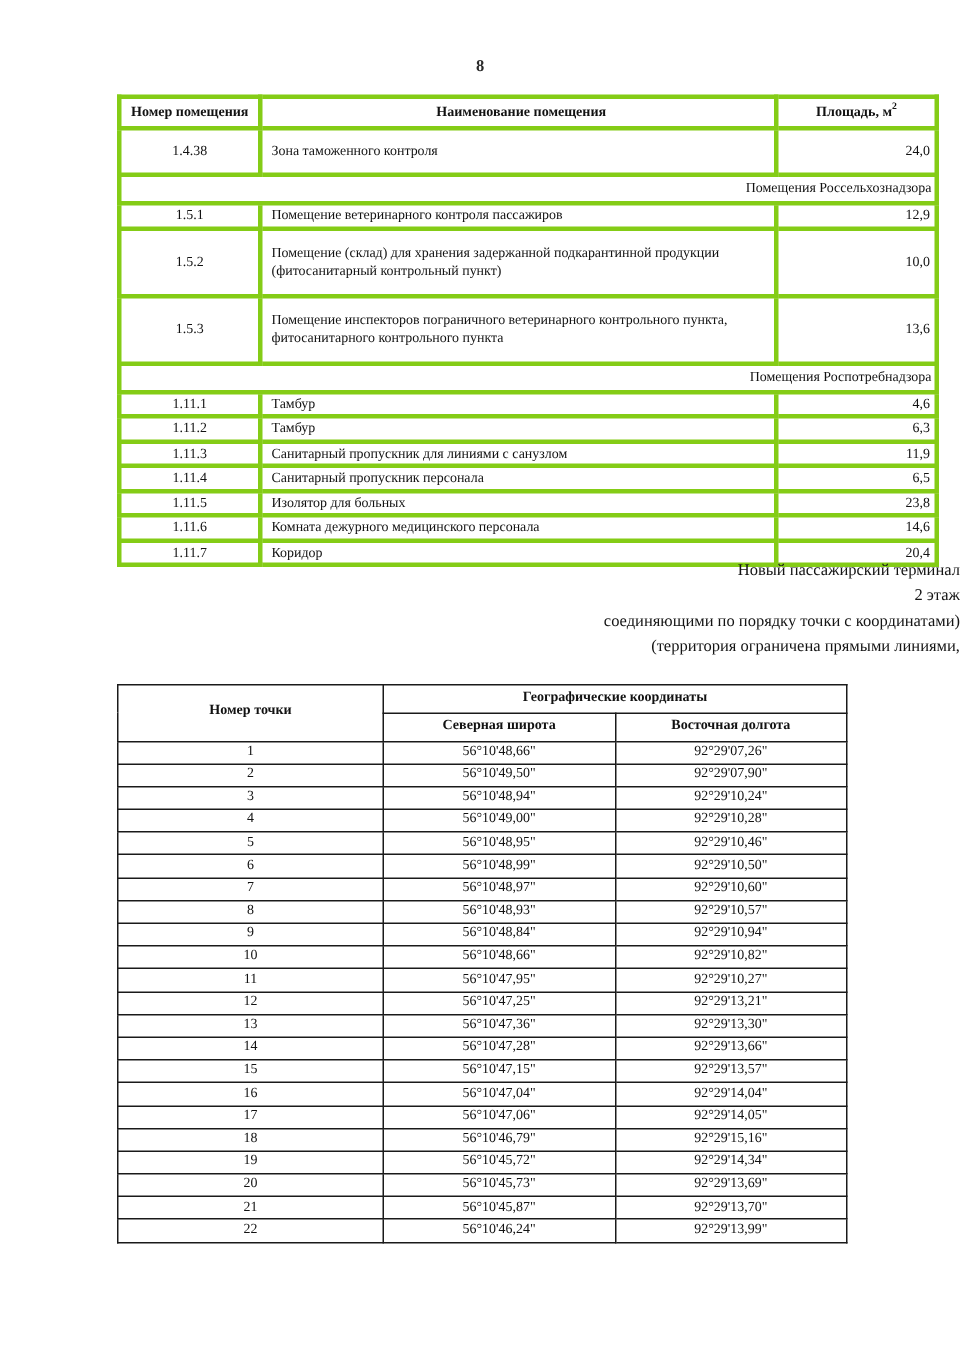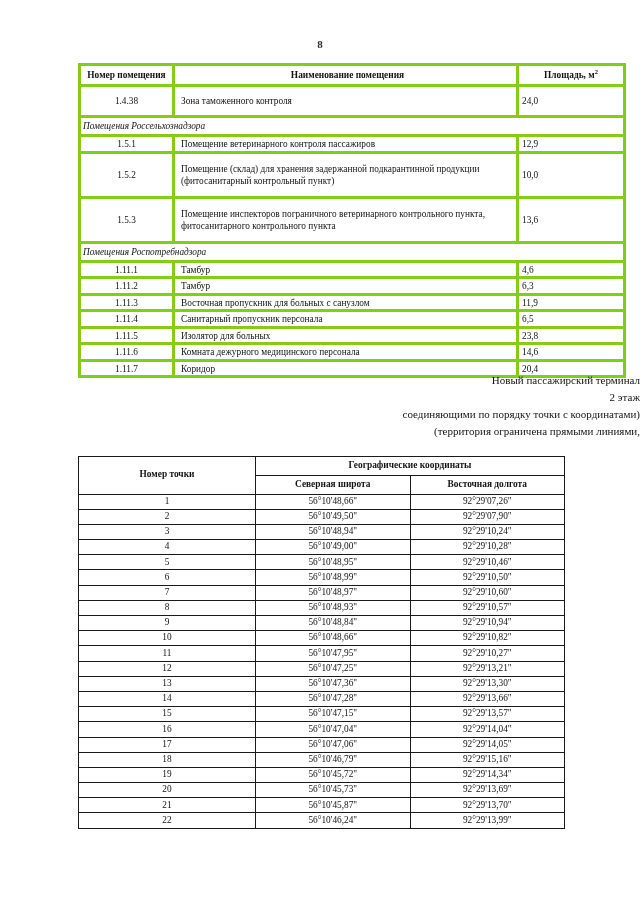--- a/index.html
+++ b/index.html
@@ -57,28 +57,27 @@
   }
   table.doc-table th {
     font-weight: bold;
     text-align: center;
     padding: 3px 2px;
     font-size: 9.4px;
   }
 
   .col-num   { width: 87px;  text-align: center; }
   .col-name  { width: 333px; text-align: left; padding-left: 6px !important; margin-top: 12px; }
-  .col-area  { width: 100px; text-align: left; }
+  .col-area  { width: 100px; text-align: right; }
 
   .rooms-table .section-row td {
-    text-align: left;
+    text-align: right;
     font-weight: normal;
     font-size: 9.3px;
     padding: 2px 2px;
-    font-style: italic;
   }
   .rooms-table .tall td {
     height: 40px;
   }
   .rooms-table .med td {
     height: 26px;
   }
   .rooms-table .short td {
     height: 13.5px;
     padding-top: 0;
@@ -181,21 +180,21 @@
             <td class="col-name cell-name-multiline">Тамбур</td>
             <td class="col-area">4,6</td>
           </tr>
           <tr class="short">
             <td class="col-num">1.11.2</td>
             <td class="col-name cell-name-multiline">Тамбур</td>
             <td class="col-area">6,3</td>
           </tr>
           <tr class="short">
             <td class="col-num">1.11.3</td>
-            <td class="col-name cell-name-multiline">Восточная пропускник для больных с санузлом</td>
+            <td class="col-name cell-name-multiline">Санитарный пропускник для линиями с санузлом</td>
             <td class="col-area">11,9</td>
           </tr>
           <tr class="short">
             <td class="col-num">1.11.4</td>
             <td class="col-name cell-name-multiline">Санитарный пропускник персонала</td>
             <td class="col-area">6,5</td>
           </tr>
           <tr class="short">
             <td class="col-num">1.11.5</td>
             <td class="col-name cell-name-multiline">Изолятор для больных</td>

